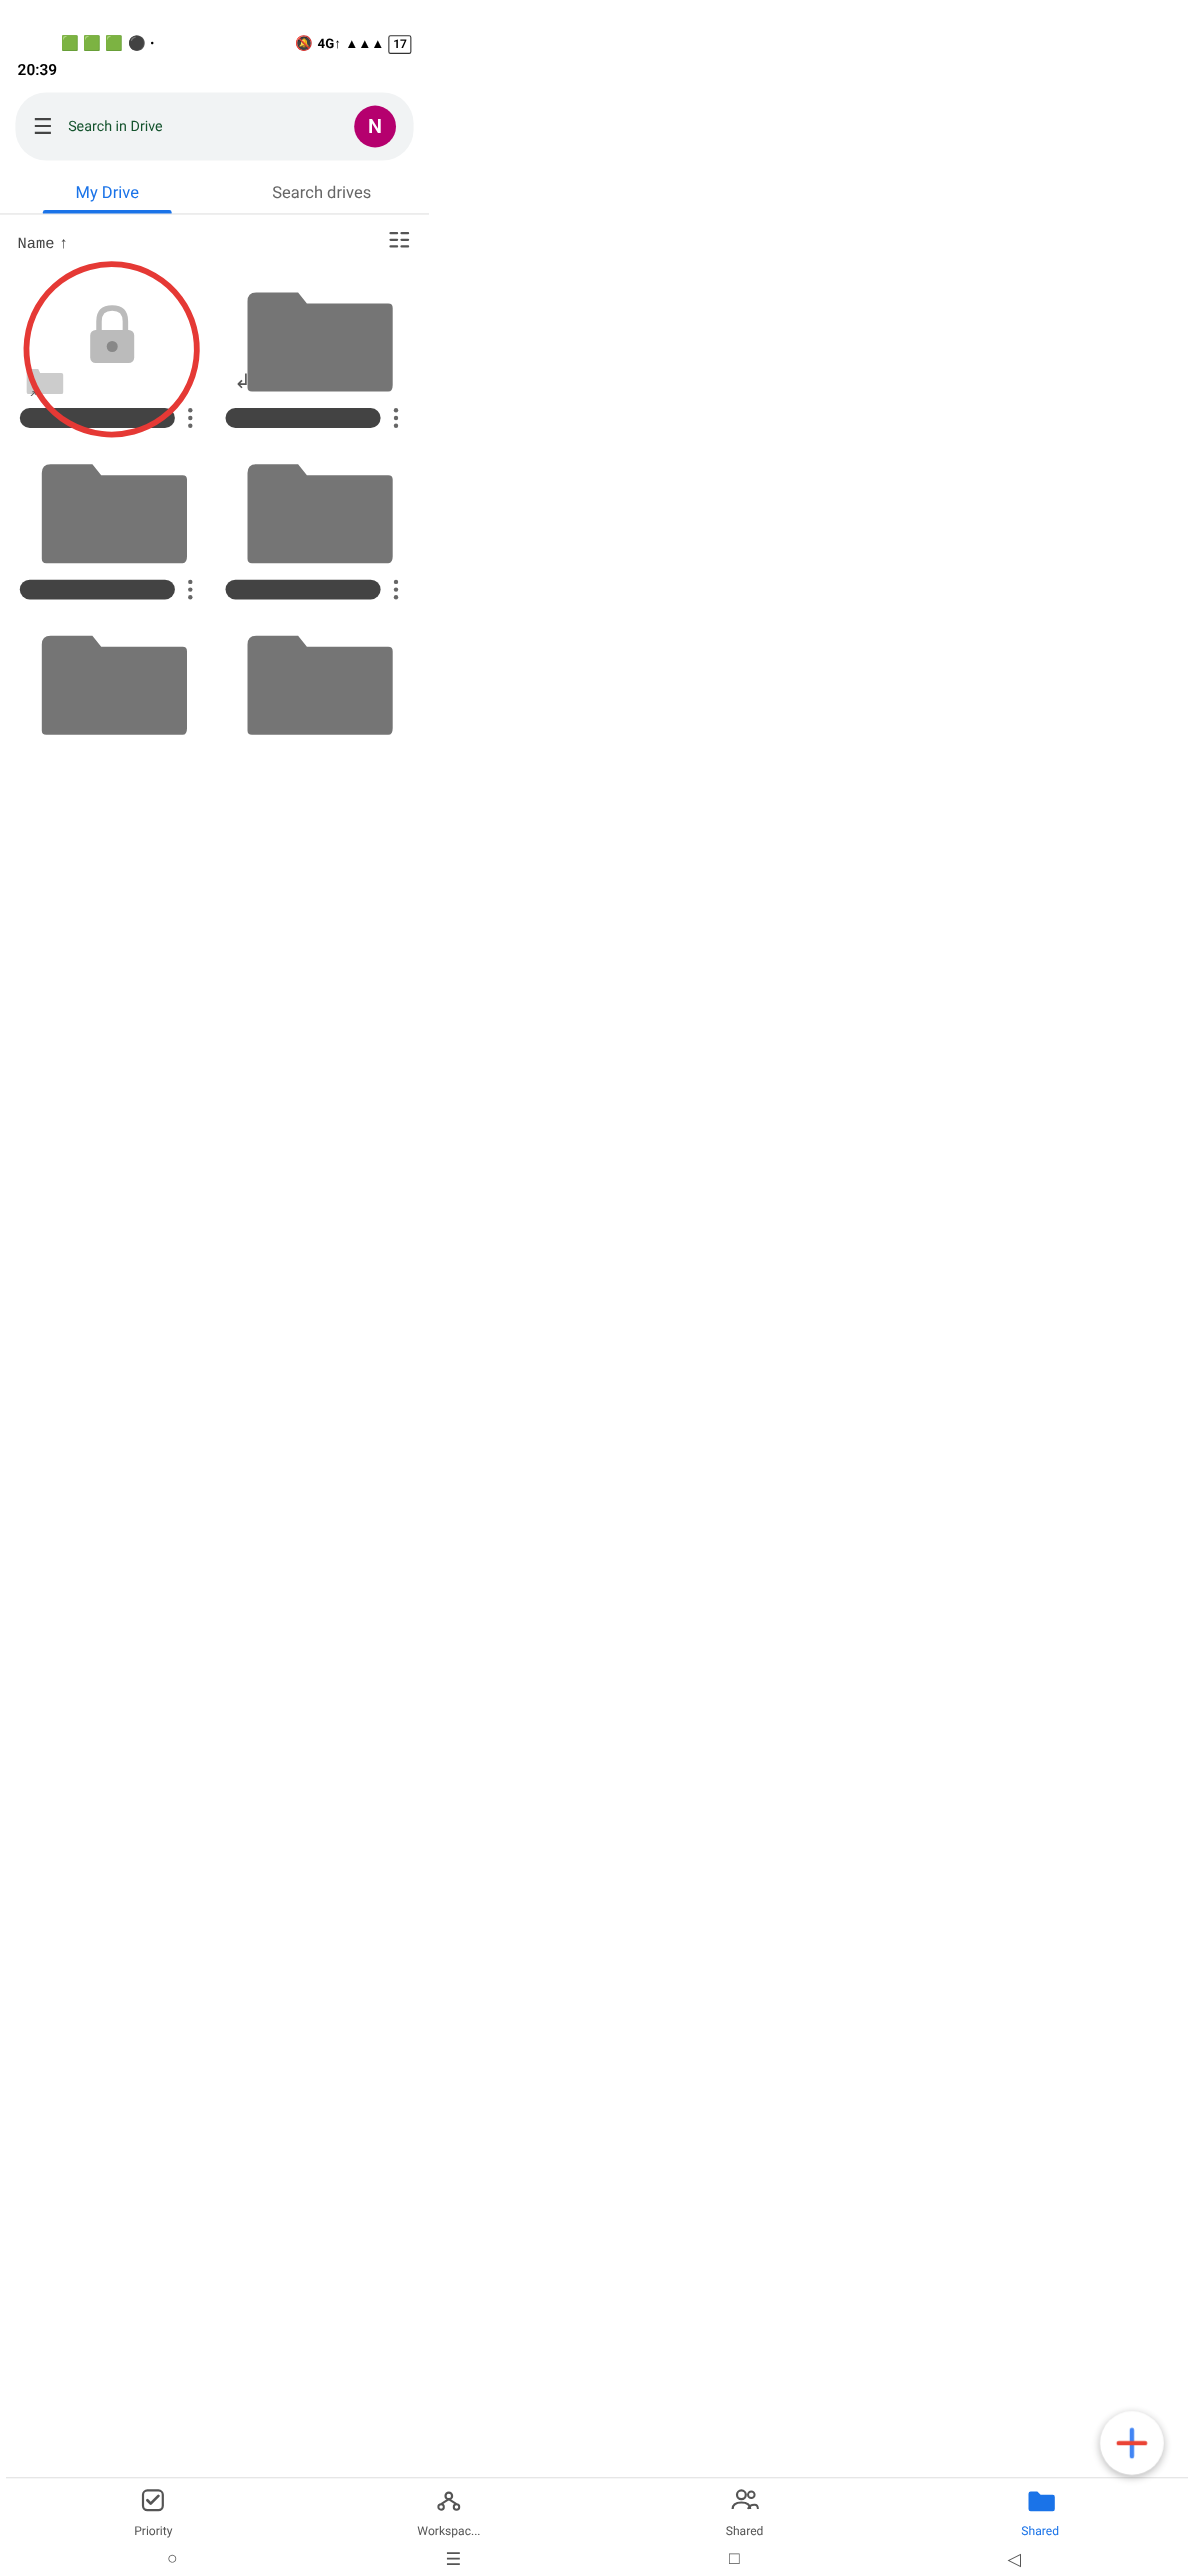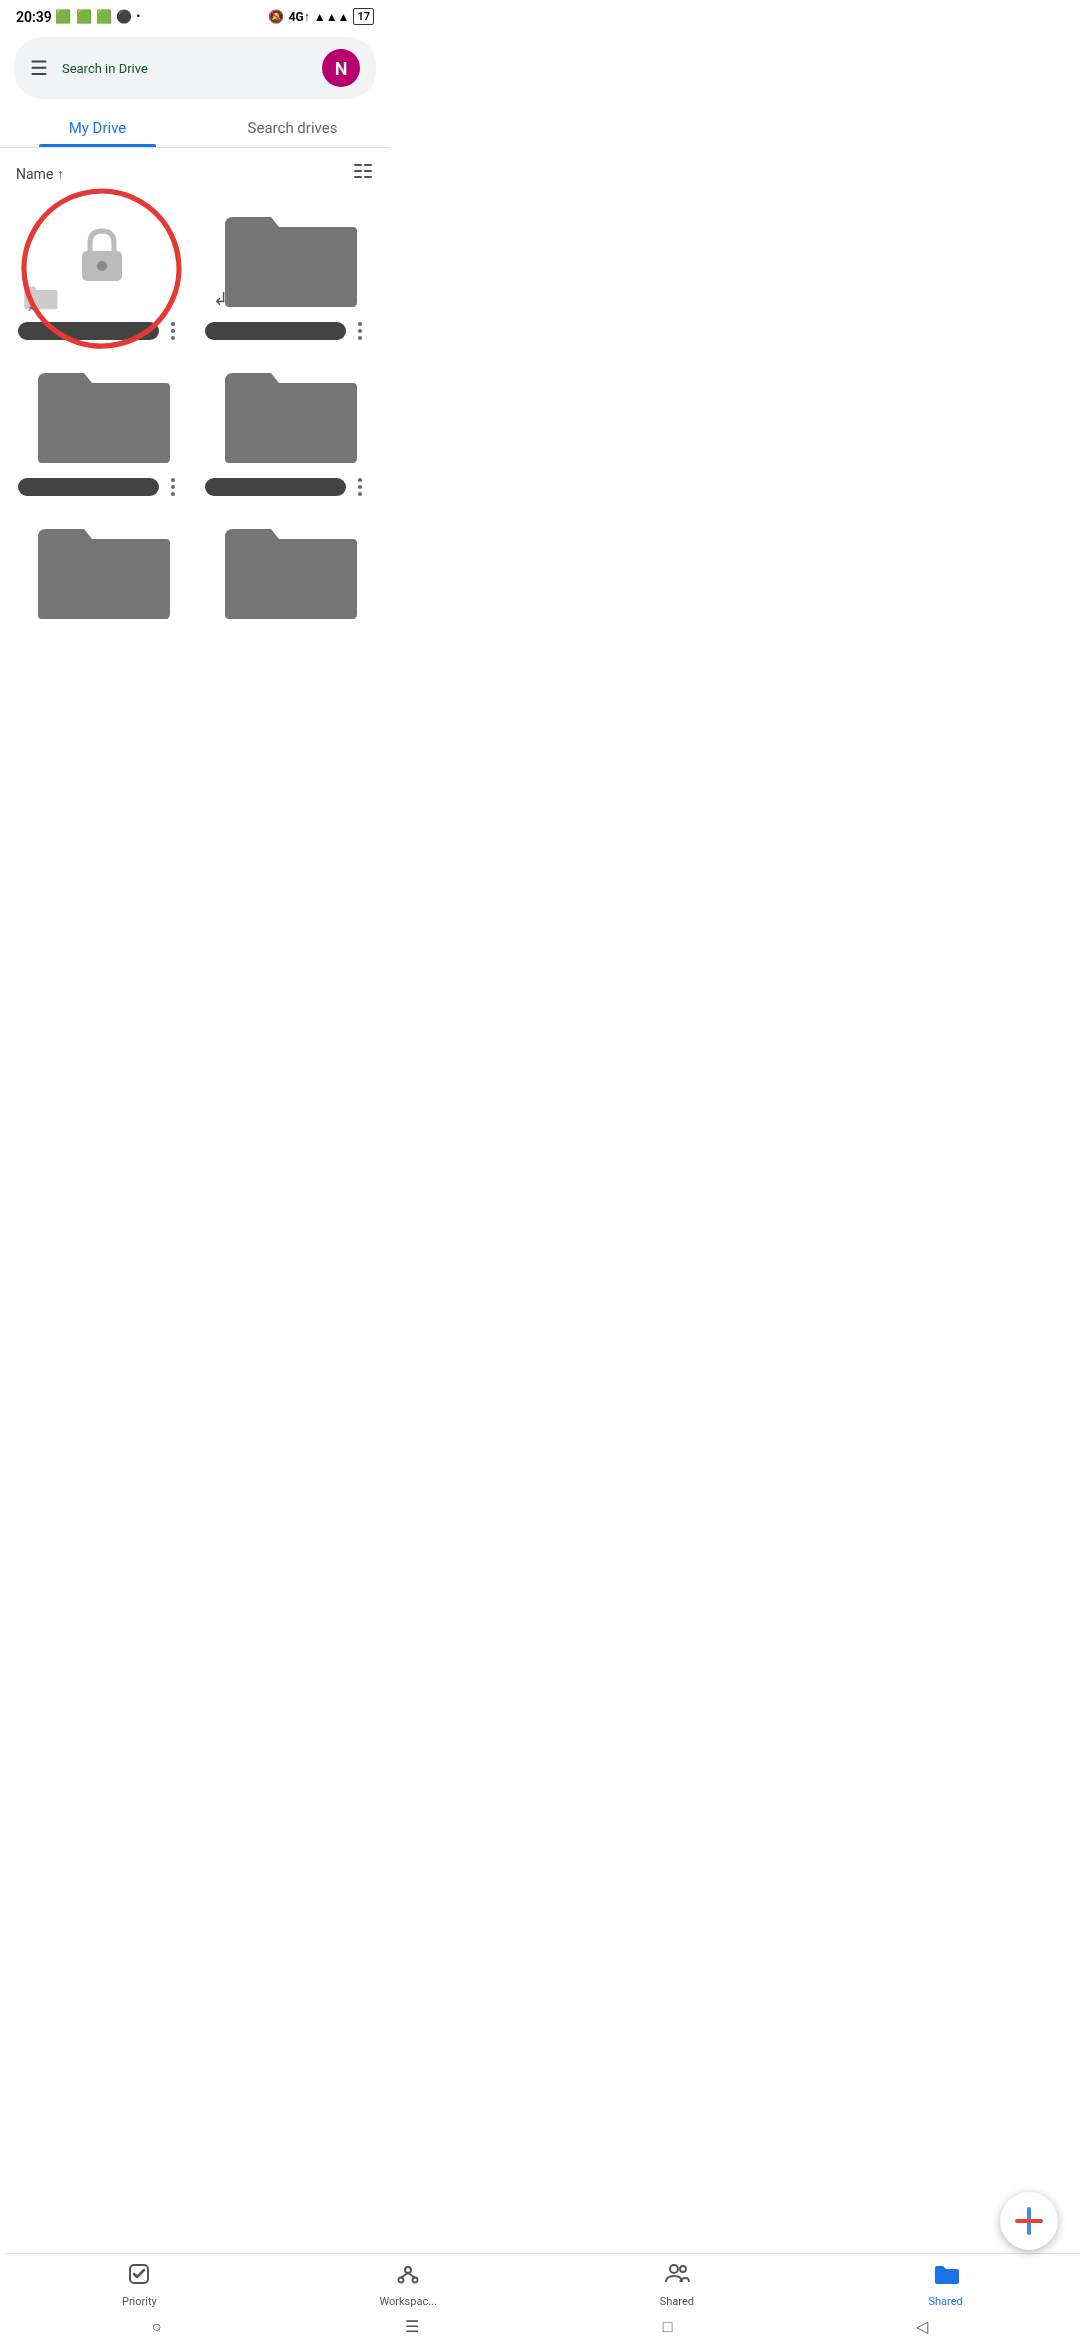--- a/index.html
+++ b/index.html
@@ -73,20 +73,21 @@
       background: #1a73e8;
       border-radius: 2px 2px 0 0;
     }
 
     
     .sort-bar {
       display: flex;
       justify-content: space-between;
       align-items: center;
       padding: 12px 16px 8px;
+      font-family: Liberation Mono, monospace;
     }
     .sort-label {
       font-size: 14px;
       color: #444;
       display: flex; align-items: center; gap: 4px;
     }
     .sort-label .arrow { font-size: 14px; }
     .list-icon { font-size: 20px; color: #444; cursor: pointer; }
 
     
@@ -230,21 +231,21 @@
 
     .first-item-wrapper {
       position: relative;
     }
   </style>
 </head>
 <body>
 
 <div class="status-bar">
   <div class="status-left">
-    <span style="font-size:14px;font-weight:600;">20:39</span>
+    <span style="font-size:14px;font-weight:600;margin-top:48px;">20:39</span>
     <span style="font-size:13px;">🟩</span>
     <span style="font-size:13px;">🟩</span>
     <span style="font-size:13px;">🟩</span>
     <span style="font-size:13px;">⚫</span>
     <span style="font-size:10px;">•</span>
   </div>
   <div class="status-right">
     <span style="font-size:13px;">🔕</span>
     <span style="font-size:12px;font-weight:700;">4G↑</span>
     <span style="font-size:12px;">▲▲▲</span>

